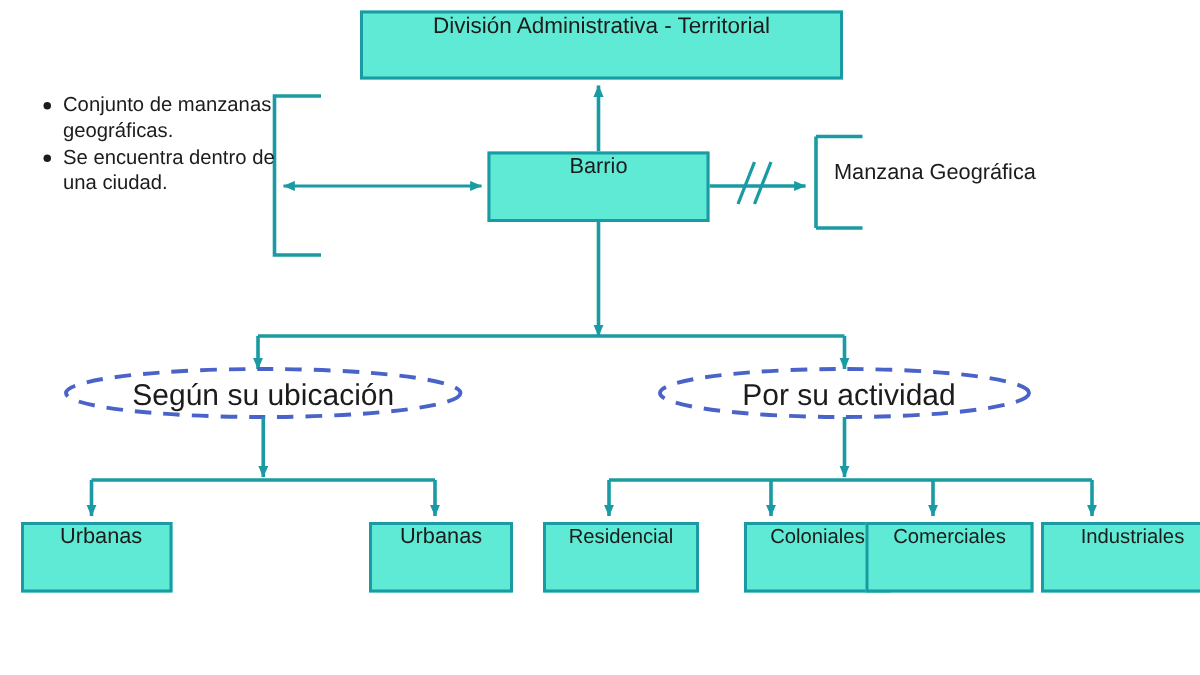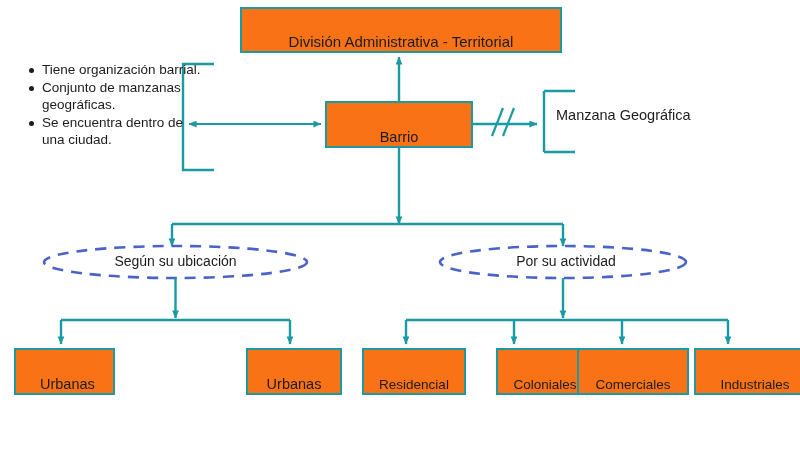--- a/index.html
+++ b/index.html
@@ -4,22 +4,22 @@
 <style>
   html,body{margin:0;padding:0;}
   body{
     width:800px;height:450px;background:#ffffff;
     font-family:"Liberation Sans", sans-serif;
     position:relative;overflow:hidden;
   }
   #canvas{position:absolute;inset:0;width:800px;height:450px;}
   .node{
     position:absolute;box-sizing:border-box;
-    border:2.5px solid #1a9ba4;background:#f97316;
-    display:flex;align-items:flex-end;
+    border:2.5px solid #1a9ba4;background:#5eead4;
+    display:flex;align-items:flex-start;
     color:#1c1c1c;
   }
   .node.center{justify-content:center;}
   .node.lead{justify-content:flex-start;padding-left:24px;}
   .lbl{font-size:14.5px;line-height:1.2;white-space:nowrap;}
 
   
   #root-box{left:240px;top:7px;width:322px;height:46px;}
   #root-box .lbl{font-size:15px;}
 
@@ -49,21 +49,21 @@
   }
 
   
   #manzana-label{
     position:absolute;left:556px;top:107px;width:180px;
     color:#1c1c1c;font-size:14.5px;white-space:nowrap;
   }
 
   
   .ellipse-label{
-    position:absolute;color:#1c1c1c;font-size:14px;
+    position:absolute;color:#1c1c1c;font-size:20px;
     white-space:nowrap;text-align:center;
   }
   #lbl-ubicacion{left:44px;top:253px;width:263px;}
   #lbl-actividad{left:440px;top:253px;width:204px;padding-left:24px;}
 </style>
 </head>
 <body>
 
 <svg id="canvas" viewBox="0 0 800 450">
   <defs>
@@ -115,21 +115,20 @@
 <div class="node center" id="root-box">
   <span class="lbl">División Administrativa - Territorial</span>
 </div>
 
 <div class="node center" id="barrio-box">
   <span class="lbl">Barrio</span>
 </div>
 
 <div id="bullets">
   <ul>
-    <li>Tiene organización barrial.</li>
     <li>Conjunto de manzanas geográficas.</li>
     <li>Se encuentra dentro de una ciudad.</li>
   </ul>
 </div>
 
 <div id="manzana-label">
   <span>Manzana Geográfica</span>
 </div>
 
 <div class="ellipse-label" id="lbl-ubicacion">

